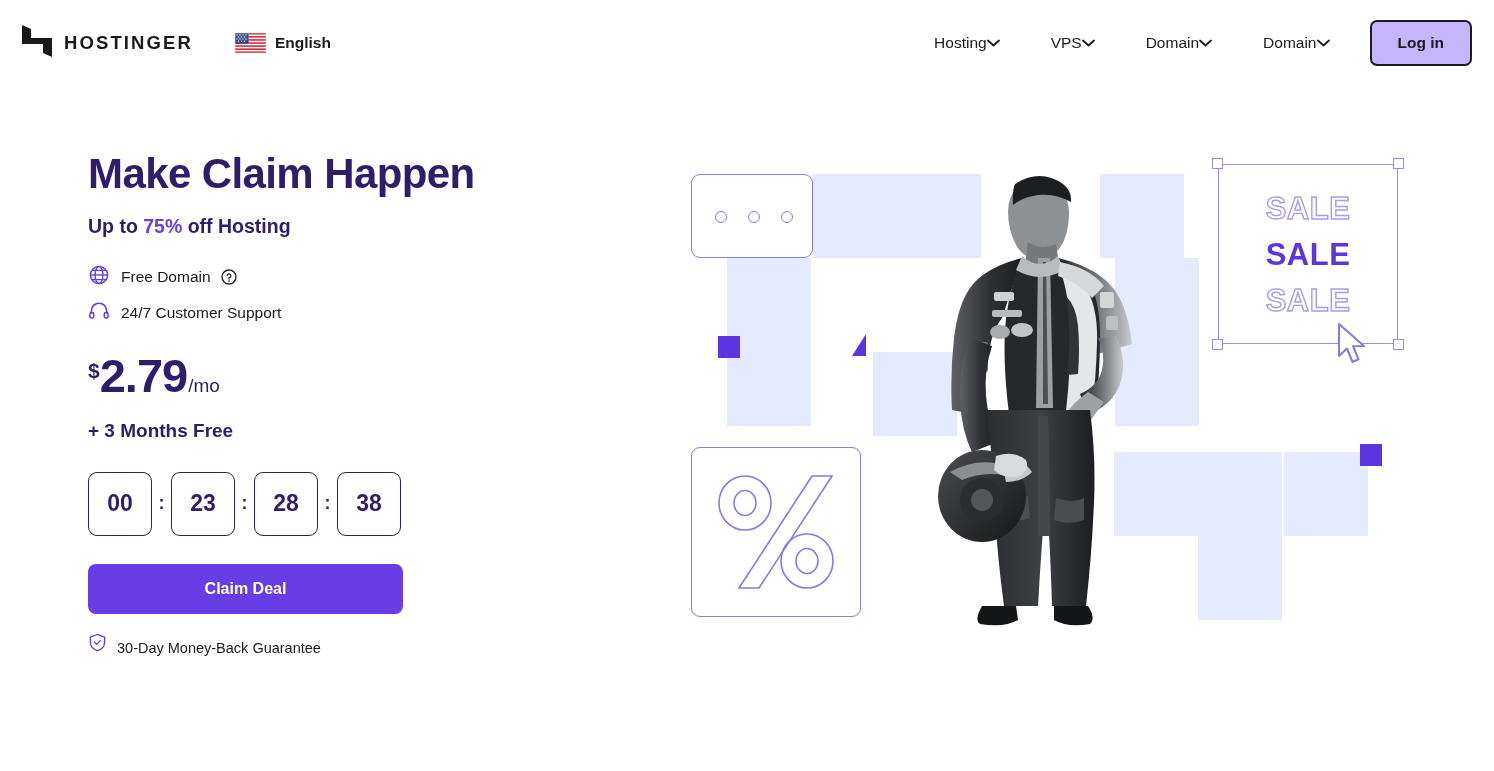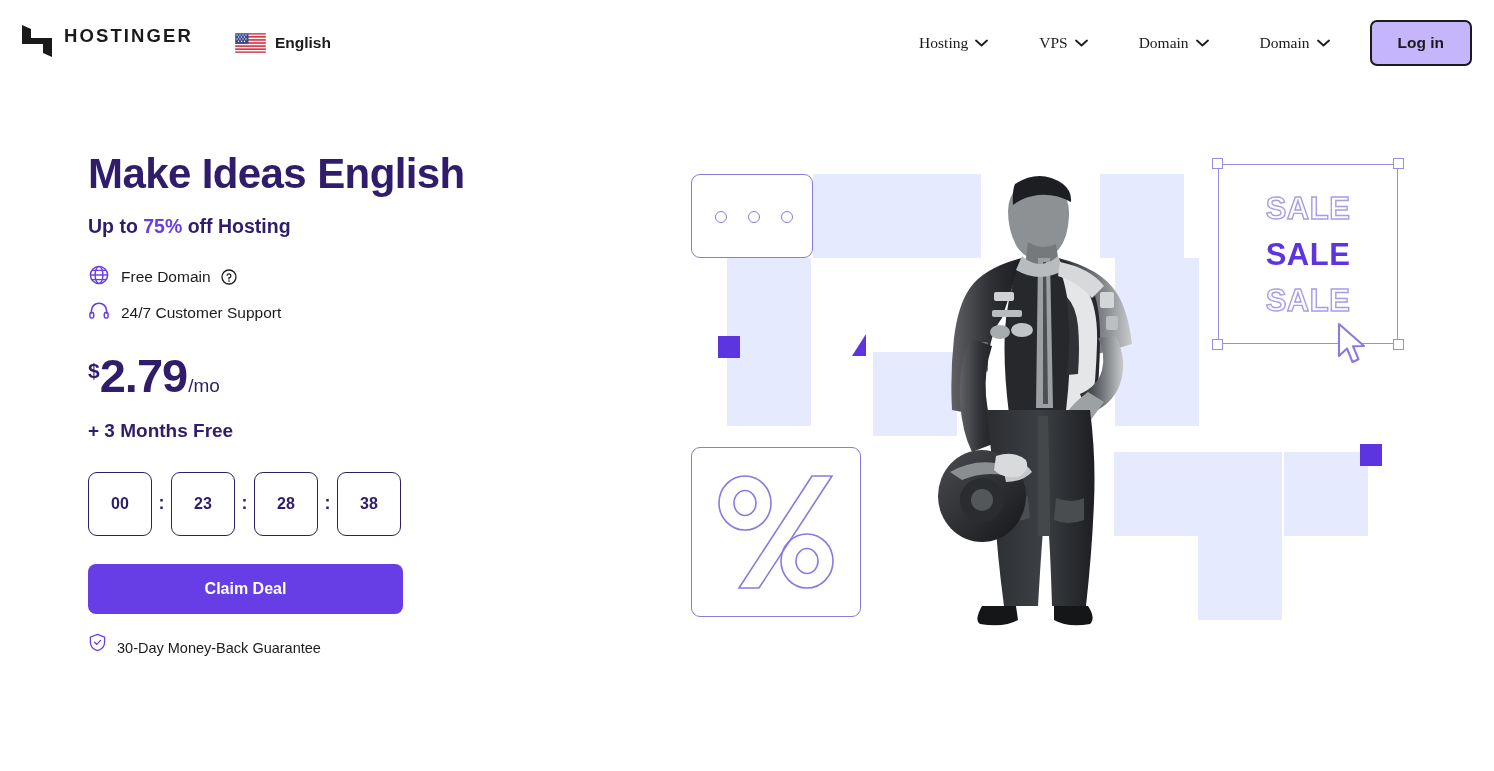--- a/index.html
+++ b/index.html
@@ -10,35 +10,35 @@
     font-family: "Liberation Sans", sans-serif;
     overflow: hidden;
   }
   .page { position: relative; width: 1494px; height: 771px; background: #fff; }
 
   
   .header {
     position: absolute; top: 0; left: 0; width: 1494px; height: 86px;
     display: flex; align-items: center;
   }
-  .brand { display: flex; align-items: flex-start; margin-left: 22px; }
+  .brand { display: flex; align-items: center; margin-left: 22px; }
   .logo-mark { width: 30px; height: 32px; flex: 0 0 auto; }
   .logo-word {
     margin-left: 12px; font-size: 18.5px; font-weight: bold;
     letter-spacing: 2.1px; color: #1a1a1a;
   }
   .lang { display: flex; align-items: center; margin-left: 42px; cursor: pointer; }
   .flag { width: 31px; height: 20px; display:block; flex:0 0 auto; }
   .lang-label { margin-left: 9px; font-size: 15.5px; font-weight: bold; color: #1b1b1b; }
 
   .nav { margin-left: auto; display: flex; align-items: center; margin-right: 22px; }
   .nav-item {
-    display: flex; align-items: center; gap: 7px;
+    display: flex; align-items: center; 
     font-size: 15.5px; color: #1b1b1b; cursor: pointer;
-    padding: 6px 4px; margin-right: 43px; font-family: Liberation Serif, serif;
+    padding: 6px 4px; margin-right: 43px;
   }
   .nav-item:last-of-type { margin-right: 36px; }
   .caret { width: 13px; height: 8px; display: block; }
   .login-btn {
     border: 2px solid #1b1b1b; border-radius: 7px;
     padding: 12px 26px; font-size: 15.5px; font-weight: bold;
     color: #1b1b1b; background: #c4b5fd; cursor: pointer;
     font-family: "Liberation Sans", sans-serif;
   }
 
@@ -62,21 +62,21 @@
   .price-row { margin-top: 26px; display: flex; align-items: baseline; color: #2f1c6a; }
   .cur { font-size: 21px; font-weight: bold; position: relative; top: -14px; }
   .amt { font-size: 47px; font-weight: bold; letter-spacing: -1px; line-height: 1; }
   .per { font-size: 19px; margin-left: 1px; color: #2f1c6a; }
   .bonus { margin-top: 21px; font-size: 19px; font-weight: bold; color: #2f1c6a; }
 
   .timer { margin-top: 30px; display: flex; align-items: center; }
   .tcell {
     width: 64px; height: 64px; border: 1.6px solid #2f1c6a; border-radius: 9px;
     display: flex; align-items: center; justify-content: center;
-    font-size: 16px; font-weight: bold; color: #2f1c6a; background: #fff;
+    font-size: 23px; font-weight: bold; color: #2f1c6a; background: #fff;
   }
   .tsep { width: 19px; text-align: center; font-size: 18px; color: #2f1c6a; font-weight: bold; }
 
   .cta {
     margin-top: 28px; width: 315px; height: 50px; border: none; border-radius: 8px;
     background: #673de6; color: #fff; font-size: 16px; font-weight: bold;
     cursor: pointer; font-family: "Liberation Sans", sans-serif;
     display: flex; align-items: center; justify-content: center;
   }
   .guarantee { margin-top: 19px; display: flex; align-items: flex-end; }
@@ -206,21 +206,21 @@
             </svg>
         </span>
       </div>
 
       <button class="login-btn">Log in</button>
     </div>
   </div>
 
   <div class="left">
 
-    <h1 class="headline">Make Ideas English</h1>
+    <h1 class="headline">Make Claim Happen</h1>
 
     <div class="subhead">
       <span>Up to </span><span class="hl">75%</span><span> off Hosting</span>
     </div>
 
     <div class="features">
 
       <div class="feat">
         <span>
           <svg class="feat-ico" viewBox="0 0 22 22">

